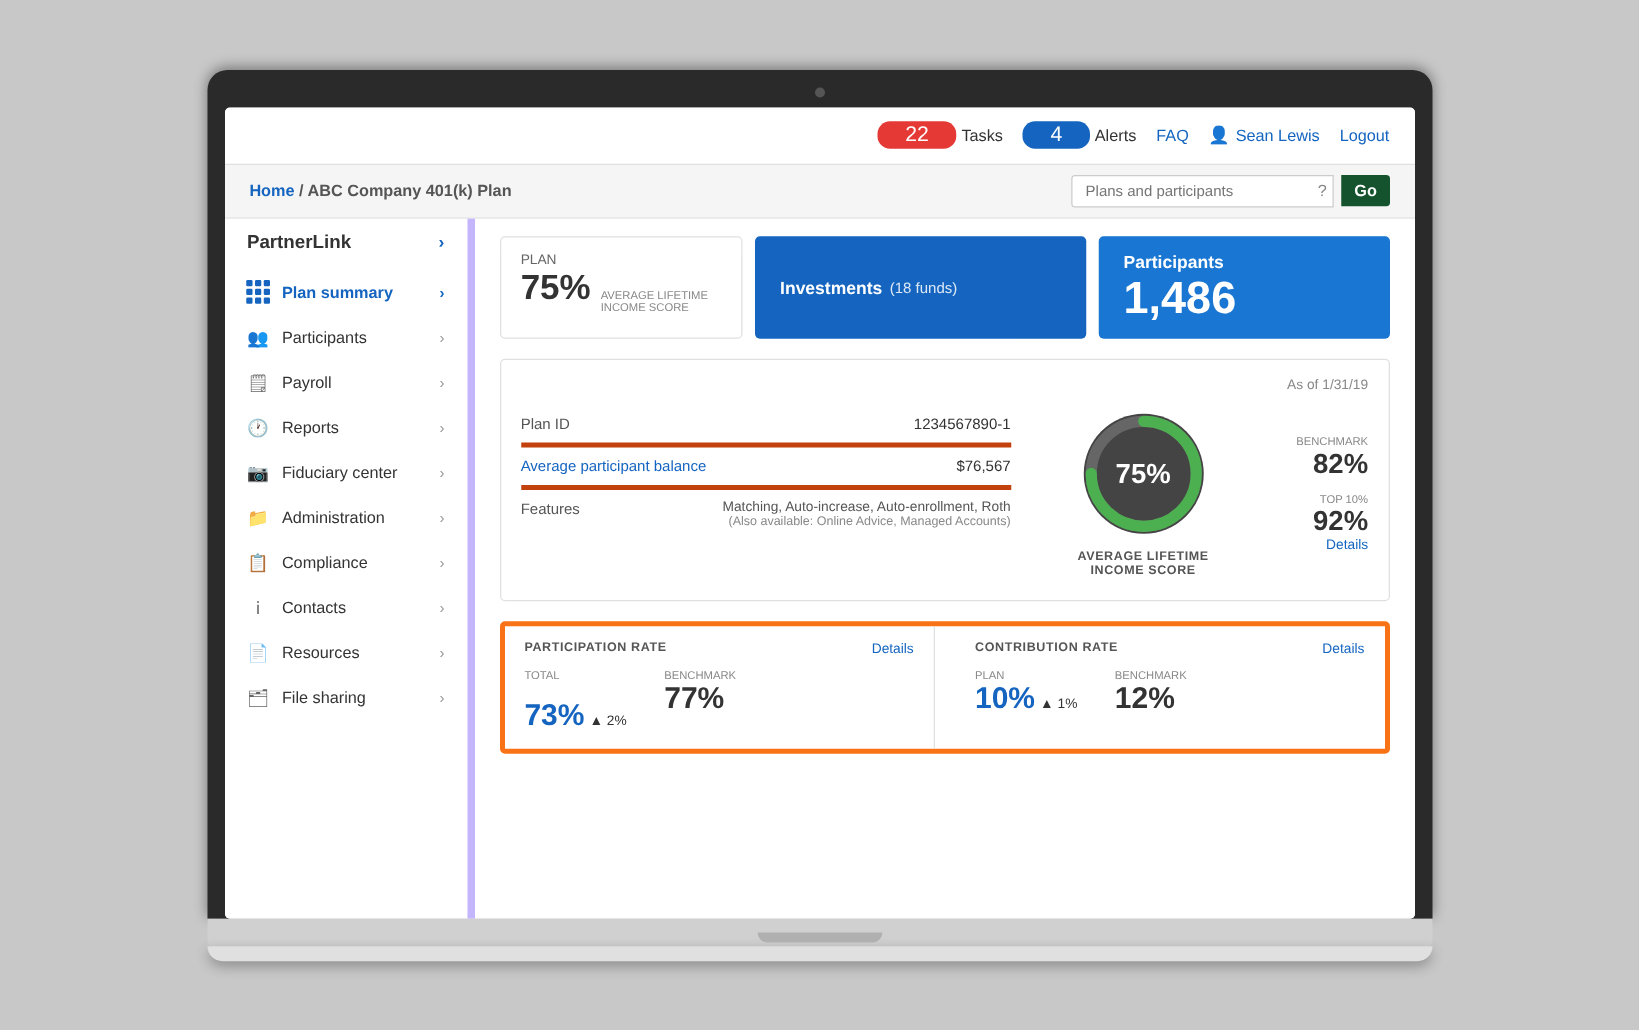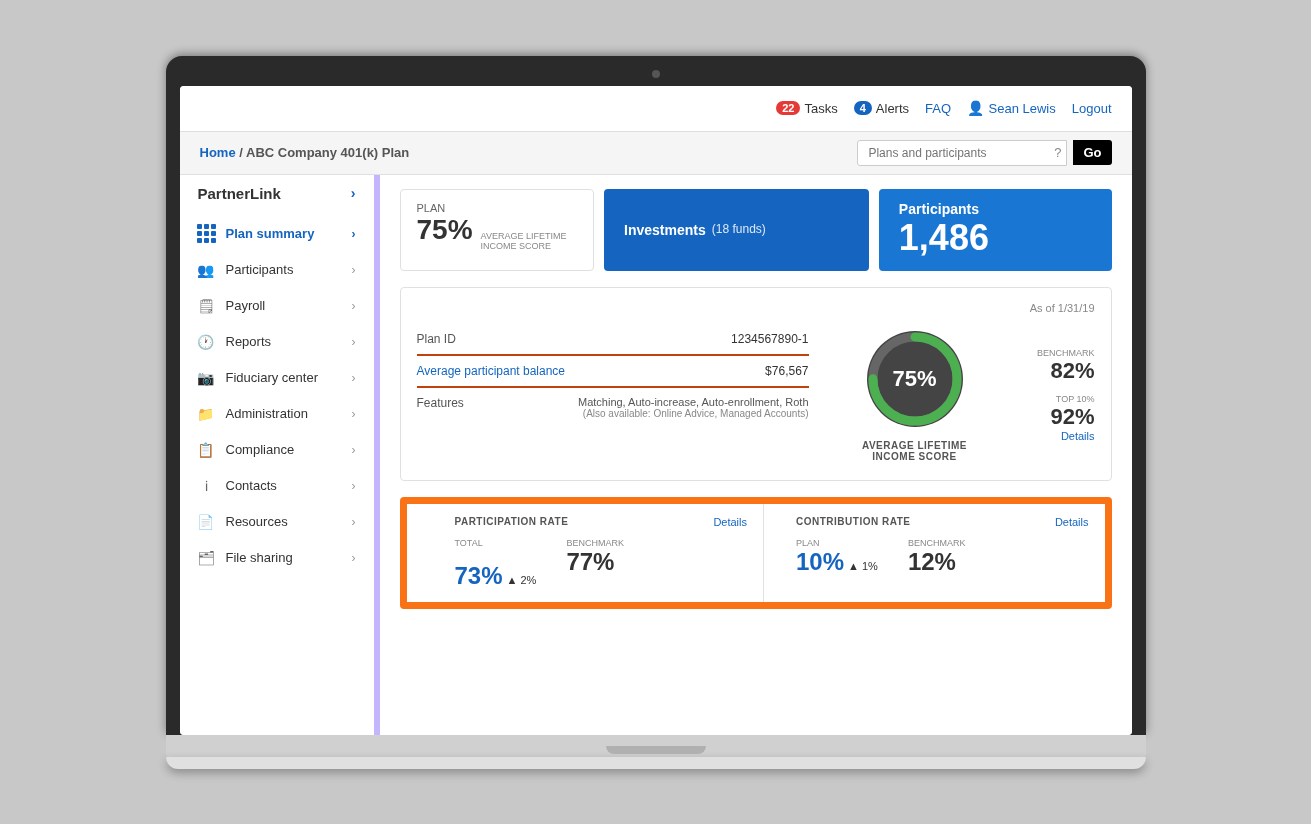--- a/index.html
+++ b/index.html
@@ -72,23 +72,23 @@
       align-items: center;
       gap: 4px;
       font-size: 13px;
       color: #333;
       cursor: pointer;
     }
     .badge {
       background: #e53935;
       color: #fff;
       border-radius: 10px;
-      padding: 1px 6px;
-      font-size: 11px;
-      font-weight: bold;
+      padding: 1px 22px;
+      font-size: 17px;
+      font-weight: normal;
     }
     .badge-blue {
       background: #1565c0;
     }
     .header-link {
       color: #1565c0;
       font-size: 13px;
       cursor: pointer;
       text-decoration: none;
     }
@@ -128,21 +128,21 @@
       color: #999;
     }
     .search-help {
       position: absolute;
       right: 6px;
       color: #888;
       font-size: 13px;
       cursor: pointer;
     }
     .search-go {
-      background: #000000;
+      background: #14532d;
       color: #fff;
       border: none;
       padding: 5px 10px;
       border-radius: 0 3px 3px 0;
       font-size: 13px;
       font-weight: bold;
       cursor: pointer;
     }
 
     
@@ -313,21 +313,21 @@
       gap: 16px;
     }
     .detail-table {
       flex: 1;
     }
     .detail-row {
       display: flex;
       justify-content: space-between;
       align-items: flex-start;
       padding: 8px 0;
-      border-bottom: 2px solid #c2410c;
+      border-bottom: 4px solid #c2410c;
       font-size: 12px;
     }
     .detail-row:last-child { border-bottom: none; }
     .detail-key { color: #555; }
     .detail-val { color: #333; font-weight: 500; text-align: right; }
     .detail-link { color: #1565c0; cursor: pointer; }
     .detail-features { font-size: 11px; color: #555; text-align: right; max-width: 240px; }
     .detail-features-sub { font-size: 10px; color: #888; }
 
     
@@ -392,23 +392,22 @@
       flex-direction: column;
       justify-content: center;
       gap: 10px;
       margin-left: 10px;
     }
 
     
     .rates-section {
       display: flex;
       gap: 16px;
-      border: 7px solid #f97316;
+      border: 4px solid #f97316;
       border-radius: 4px;
-      padding-left: 32px;
     }
     .rate-block {
       flex: 1;
       padding: 12px 16px;
     }
     .rate-block:first-child {
       border-right: 1px solid #e0e0e0;
     }
     .rate-header {
       display: flex;
@@ -594,21 +593,21 @@
 
           <div class="summary-cards">
             <div class="card-plan">
               <div class="card-label">Plan</div>
               <div style="display:flex;align-items:baseline;gap:4px;">
                 <span class="card-pct">75%</span>
                 <span class="card-sublabel">AVERAGE LIFETIME INCOME SCORE</span>
               </div>
             </div>
             <div class="card-investments">
-              <div style="display:flex;gap:6px;">
+              <div style="display:flex;align-items:center;gap:6px;">
                 <span class="inv-title">Investments</span>
                 <span style="font-size:12px;opacity:0.85;">(18 funds)</span>
               </div>
             </div>
             <div class="card-participants">
               <div class="part-title">Participants</div>
               <div class="part-count">1,486</div>
             </div>
           </div>
 

